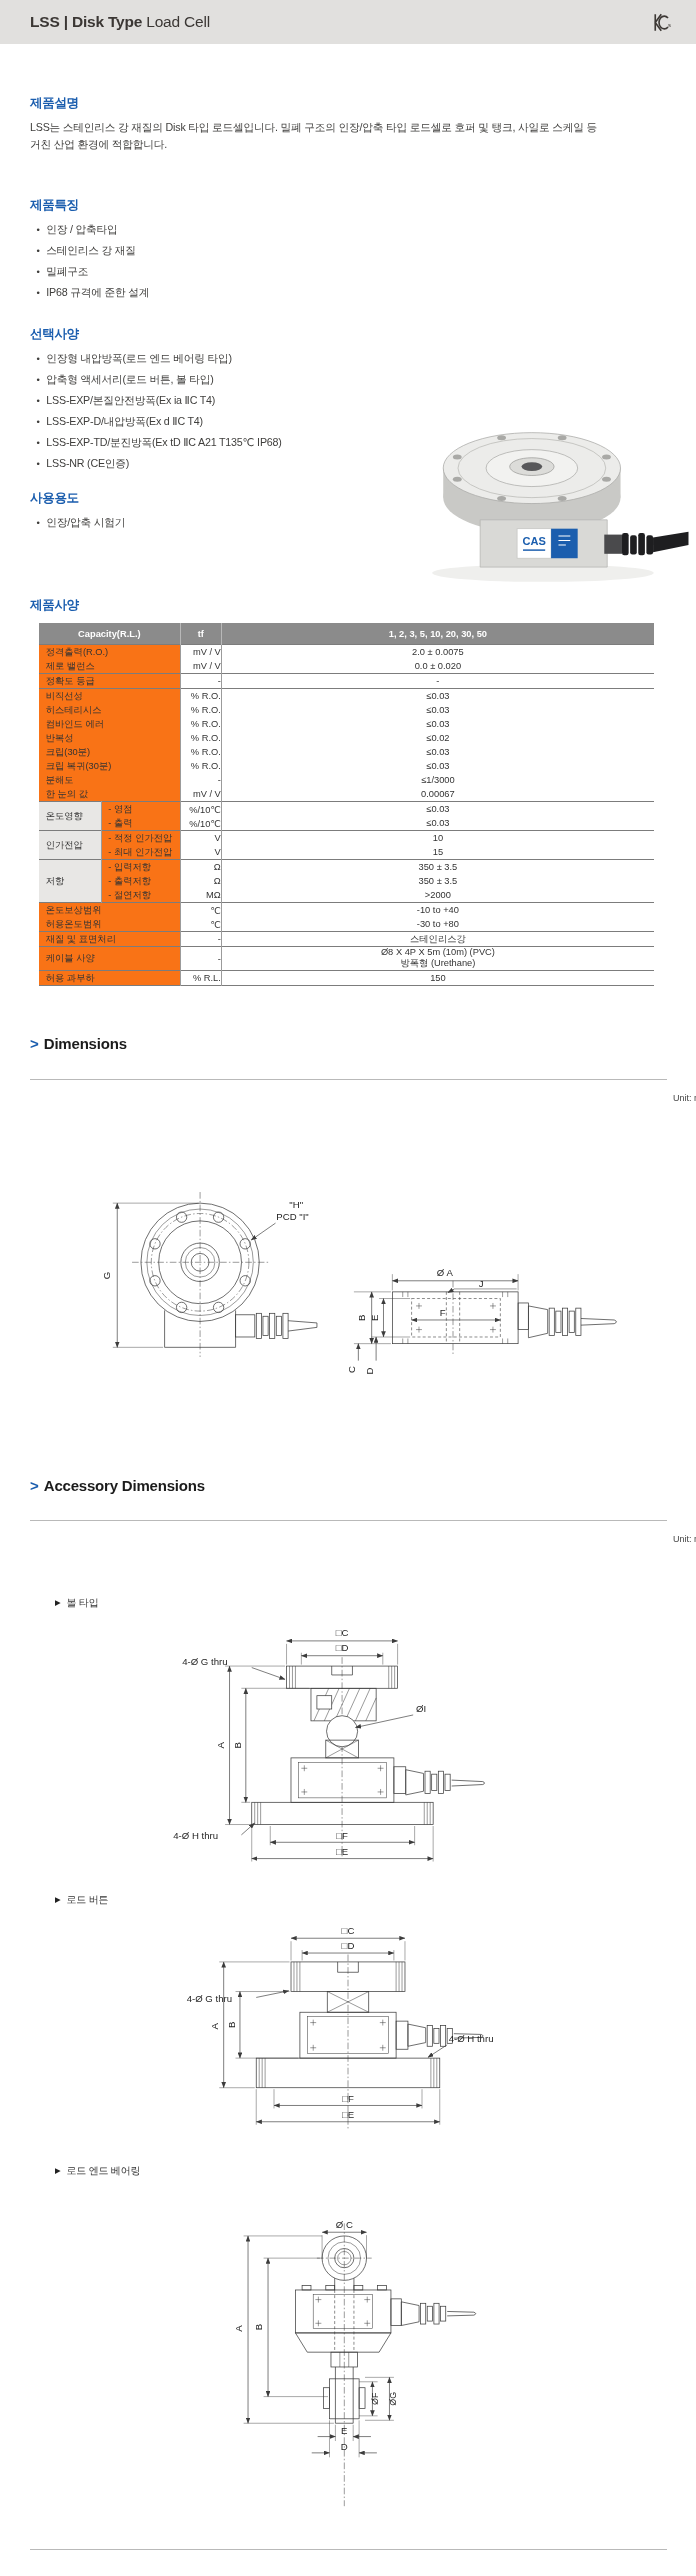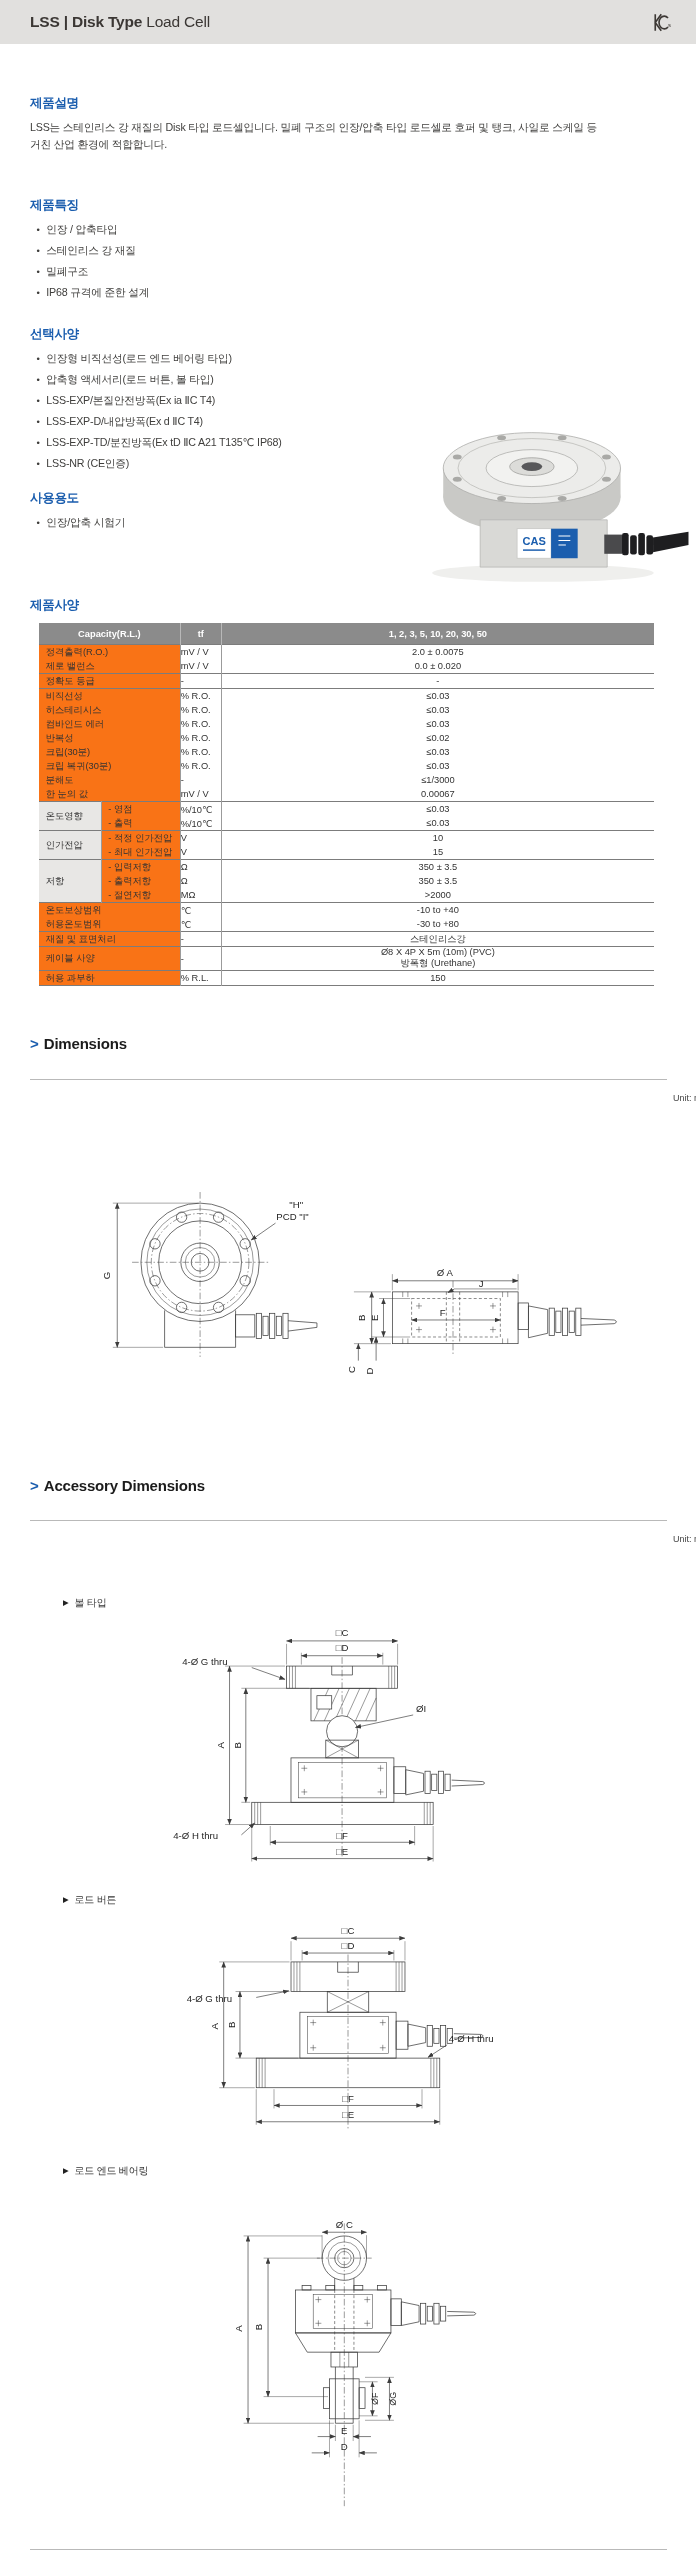--- a/index.html
+++ b/index.html
@@ -16,30 +16,30 @@
   .bullet{display:flex;line-height:20px;font-size:10.7px;letter-spacing:-0.2px;color:#3f3e3c;}
   .bullet .dot{width:16.3px;text-align:center;}
   .bullet .dot::before{content:"\2022";font-size:9.6px;}
   
   .spec-table{position:absolute;left:39px;top:623px;width:615px;border-collapse:collapse;table-layout:fixed;font-size:9.3px;color:#333;}
   .spec-table th{background:#8b8b8b;color:#fff;font-weight:bold;height:19px;border-left:0.7px solid #b8b8b8;margin-left:20px;}
   .spec-table th:first-child{border-left:none;}
   .spec-table td{height:14px;padding:0;vertical-align:middle;}
   .spec-table td.rlabel{background:#f97316;padding-left:6.7px;text-align:left;border-right:0.7px solid #9b9b9b;}
   .spec-table td.glabel{background:#e8e7e5;padding-left:6.7px;text-align:left;border-right:0.7px solid #9b9b9b;}
-  .spec-table td.unit{text-align:left;border-right:0.7px solid #9b9b9b;}
+  .spec-table td.unit{text-align:right;border-right:0.7px solid #9b9b9b;}
   .spec-table td.val{text-align:center;}
   .spec-table tr.gstart td{border-top:1.5px solid #7c7c7c;}
   .spec-table{border-bottom:1.5px solid #7c7c7c;}
   
   .bighead{position:absolute;left:30px;font-size:15px;font-weight:bold;color:#1c1c1c;letter-spacing:-0.2px;}
   .bighead .chev{color:#1a5dae;margin-right:5.2px;font-weight:bold;}
   .rule{position:absolute;left:30px;width:637px;border-top:0.7px solid #b9b9b9;height:0;}
   .unitlbl{position:absolute;right:30px;font-size:9px;color:#444;}
-  .typlbl{position:absolute;left:63px;font-size:10px;color:#333;letter-spacing:-0.2px;}
+  .typlbl{position:absolute;left:55px;font-size:10px;color:#333;letter-spacing:-0.2px;}
   .typlbl .tri{font-size:7.4px;color:#222;margin-right:6px;vertical-align:0.7px;}
   
   svg{position:absolute;}
   .tl{stroke:#3c3c3c;fill:none;stroke-width:1;}
   .tf{stroke:#3c3c3c;fill:#fff;stroke-width:1;}
   .thin{stroke:#3c3c3c;fill:none;stroke-width:0.7;}
   .cl{stroke:#3c3c3c;fill:none;stroke-width:0.7;stroke-dasharray:9 3 2 3;}
   .dsh{stroke:#3c3c3c;fill:none;stroke-width:0.8;stroke-dasharray:4 3;}
   .dim{stroke:#3c3c3c;fill:none;stroke-width:0.9;}
   .ext{stroke:#3c3c3c;fill:none;stroke-width:0.6;}
@@ -91,21 +91,21 @@
           <span>IP68 규격에 준한 설계</span>
         </div>
       </div>
   </div>
 
   <div class="sec" style="top:326px">
     <h2 class="bluehead">선택사양</h2>
     <div class="bullets">
         <div class="bullet">
           <span class="dot"></span>
-          <span>인장형 비직선성(로드 엔드 베어링 타입)</span>
+          <span>인장형 내압방폭(로드 엔드 베어링 타입)</span>
         </div>
         <div class="bullet">
           <span class="dot"></span>
           <span>압축형 액세서리(로드 버튼, 볼 타입)</span>
         </div>
         <div class="bullet">
           <span class="dot"></span>
           <span>LSS-EXP/본질안전방폭(Ex ia ⅡC T4)</span>
         </div>
         <div class="bullet">

